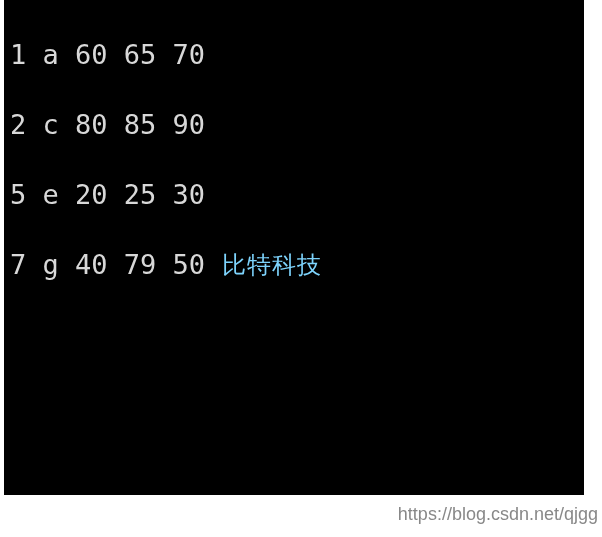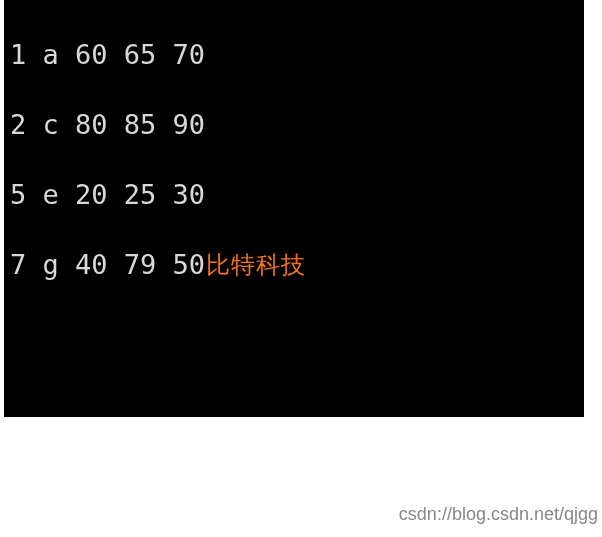--- a/index.html
+++ b/index.html
@@ -12,37 +12,37 @@
       height: 537px;
       background: #ffffff;
       position: relative;
       font-family: "SimSun", "NSimSun", monospace;
     }
     .console {
       position: absolute;
       top: 0;
       left: 4px;
       width: 580px;
-      height: 417px;
+      height: 495px;
       background: #000000;
       color: #d8d8d8;
       font-size: 27px;
       line-height: 35px;
       padding: 2px 6px;
       white-space: pre;
       overflow: hidden;
     }
     .row {
       display: block;
       position: relative;
     }
     .watermark {
       position: absolute;
-      left: 196px;
-      color: #f97316;
+      left: 212px;
+      color: #7dd3fc;
       font-size: 24px;
       font-family: "SimSun", sans-serif;
       letter-spacing: 1px;
     }
     .footer-link {
       position: absolute;
       bottom: 12px;
       right: 4px;
       font-size: 18px;
       color: #888888;
@@ -58,13 +58,13 @@
 <span class="row"><span>5 e 20 25 30</span></span>
 <span class="row"><span>7 g 40 79 50</span><span class="watermark">比特科技</span></span>
 
 
 
 
 
 
 </div>
 
-<div class="footer-link">csdn://blog.csdn.net/qjgg</div>
+<div class="footer-link">https://blog.csdn.net/qjgg</div>
 
 </body></html>

